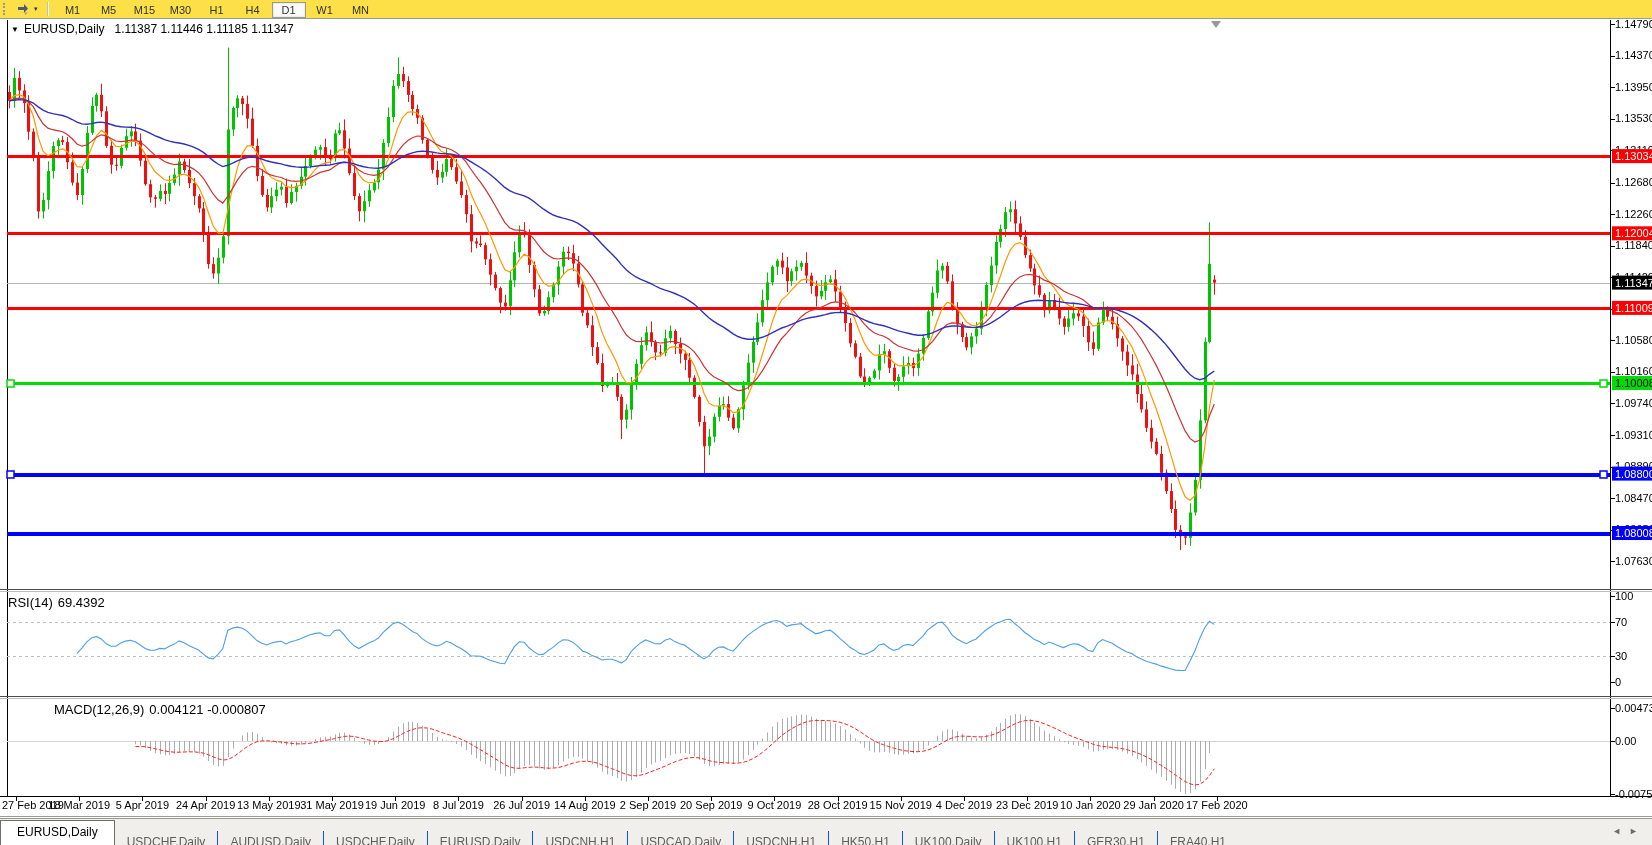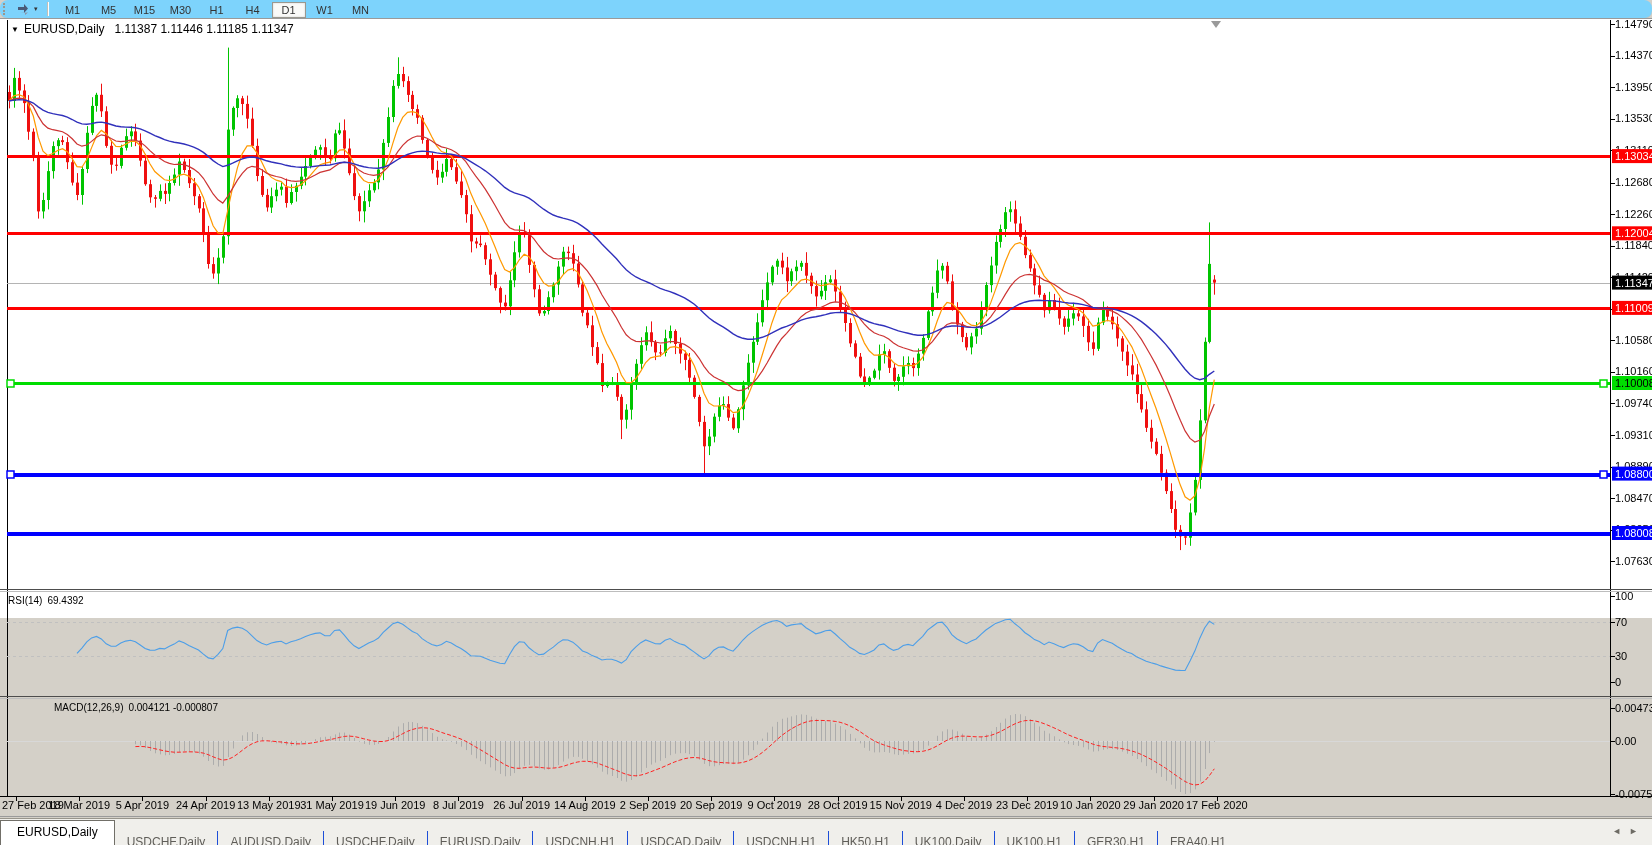--- a/index.html
+++ b/index.html
@@ -1,33 +1,33 @@
 <!DOCTYPE html>
 <html><head>
 <meta charset="utf-8">
 <style>
   html,body{margin:0;padding:0;background:#d4d0c8;width:1652px;height:845px;overflow:hidden;
     font-family:"Liberation Sans",sans-serif;-webkit-font-smoothing:antialiased;}
-  #toolbar{position:absolute;top:0;left:0;width:1652px;height:18px;background:#7dd3fc;
-    border-bottom:1px solid #c6c3ba;display:flex;align-items:center;border-radius:8px;}
+  #toolbar{position:absolute;top:0;left:0;width:1652px;height:18px;background:#fde047;
+    border-bottom:1px solid #c6c3ba;display:flex;align-items:center;}
   .grip{width:4px;height:12px;margin:0 4px 0 3px;border-left:2px dotted #9a978e;}
   .tool-icon{display:flex;align-items:center;padding:0 3px;height:16px;cursor:default;}
   .tool-icon .caret{font-size:7px;color:#333;margin-left:3px;}
   .vsep{width:1px;height:14px;background:#c2bfb6;margin:0 6px;border-right:1px solid #fff;}
   .tfbtn{display:inline-block;min-width:24px;text-align:center;font-size:11px;color:#333;
     padding:1px 4px;margin:0 1px;border:1px solid transparent;cursor:default;}
   .tfbtn.active{background:#fafaf8;border:1px solid #9a988f;box-shadow:inset 0 0 2px #ccc;}
-  #chartwin{position:absolute;top:18px;left:0;width:1652px;height:600px;background:#fff;}
+  #chartwin{position:absolute;top:18px;left:0;width:1652px;height:800px;background:#fff;}
   #chartwin svg{position:absolute;top:0;left:0;}
   .overlay{position:absolute;font-size:12px;color:#000;white-space:nowrap;z-index:5;}
   #title{top:4px;left:11px;}
   #title .tri{font-size:8px;margin-right:5px;position:relative;top:-1px;}
   #title .sym{font-weight:bold;font-weight:normal;}
   #title .ohlc{margin-left:10px;}
-  .indlabel{font-size:10px;}
+  .indlabel{font-size:13px;}
   #rsilabel{top:577px;left:8px;}
   #macdlabel{top:684px;left:8px;padding-left:46px;}
   .indlabel .val{margin-left:5px;}
   #tabbar{position:absolute;top:818px;left:0;width:1652px;height:27px;background:#f0efeb;
     border-top:1px solid #98958c;display:flex;align-items:flex-start;}
   #tabs{display:flex;align-items:flex-start;height:100%;}
   .tab{font-size:12px;color:#5f5d58;padding:4px 12px 3px 12px;margin-top:12px;cursor:default;white-space:nowrap;}
   .tab + .tab{border-left:1px solid #1d4ed8;}
   .tab.active{background:#fff;color:#000;border:1px solid #716f68;border-bottom:none;
     margin-top:1px;padding:4px 16px 6px 16px;}

